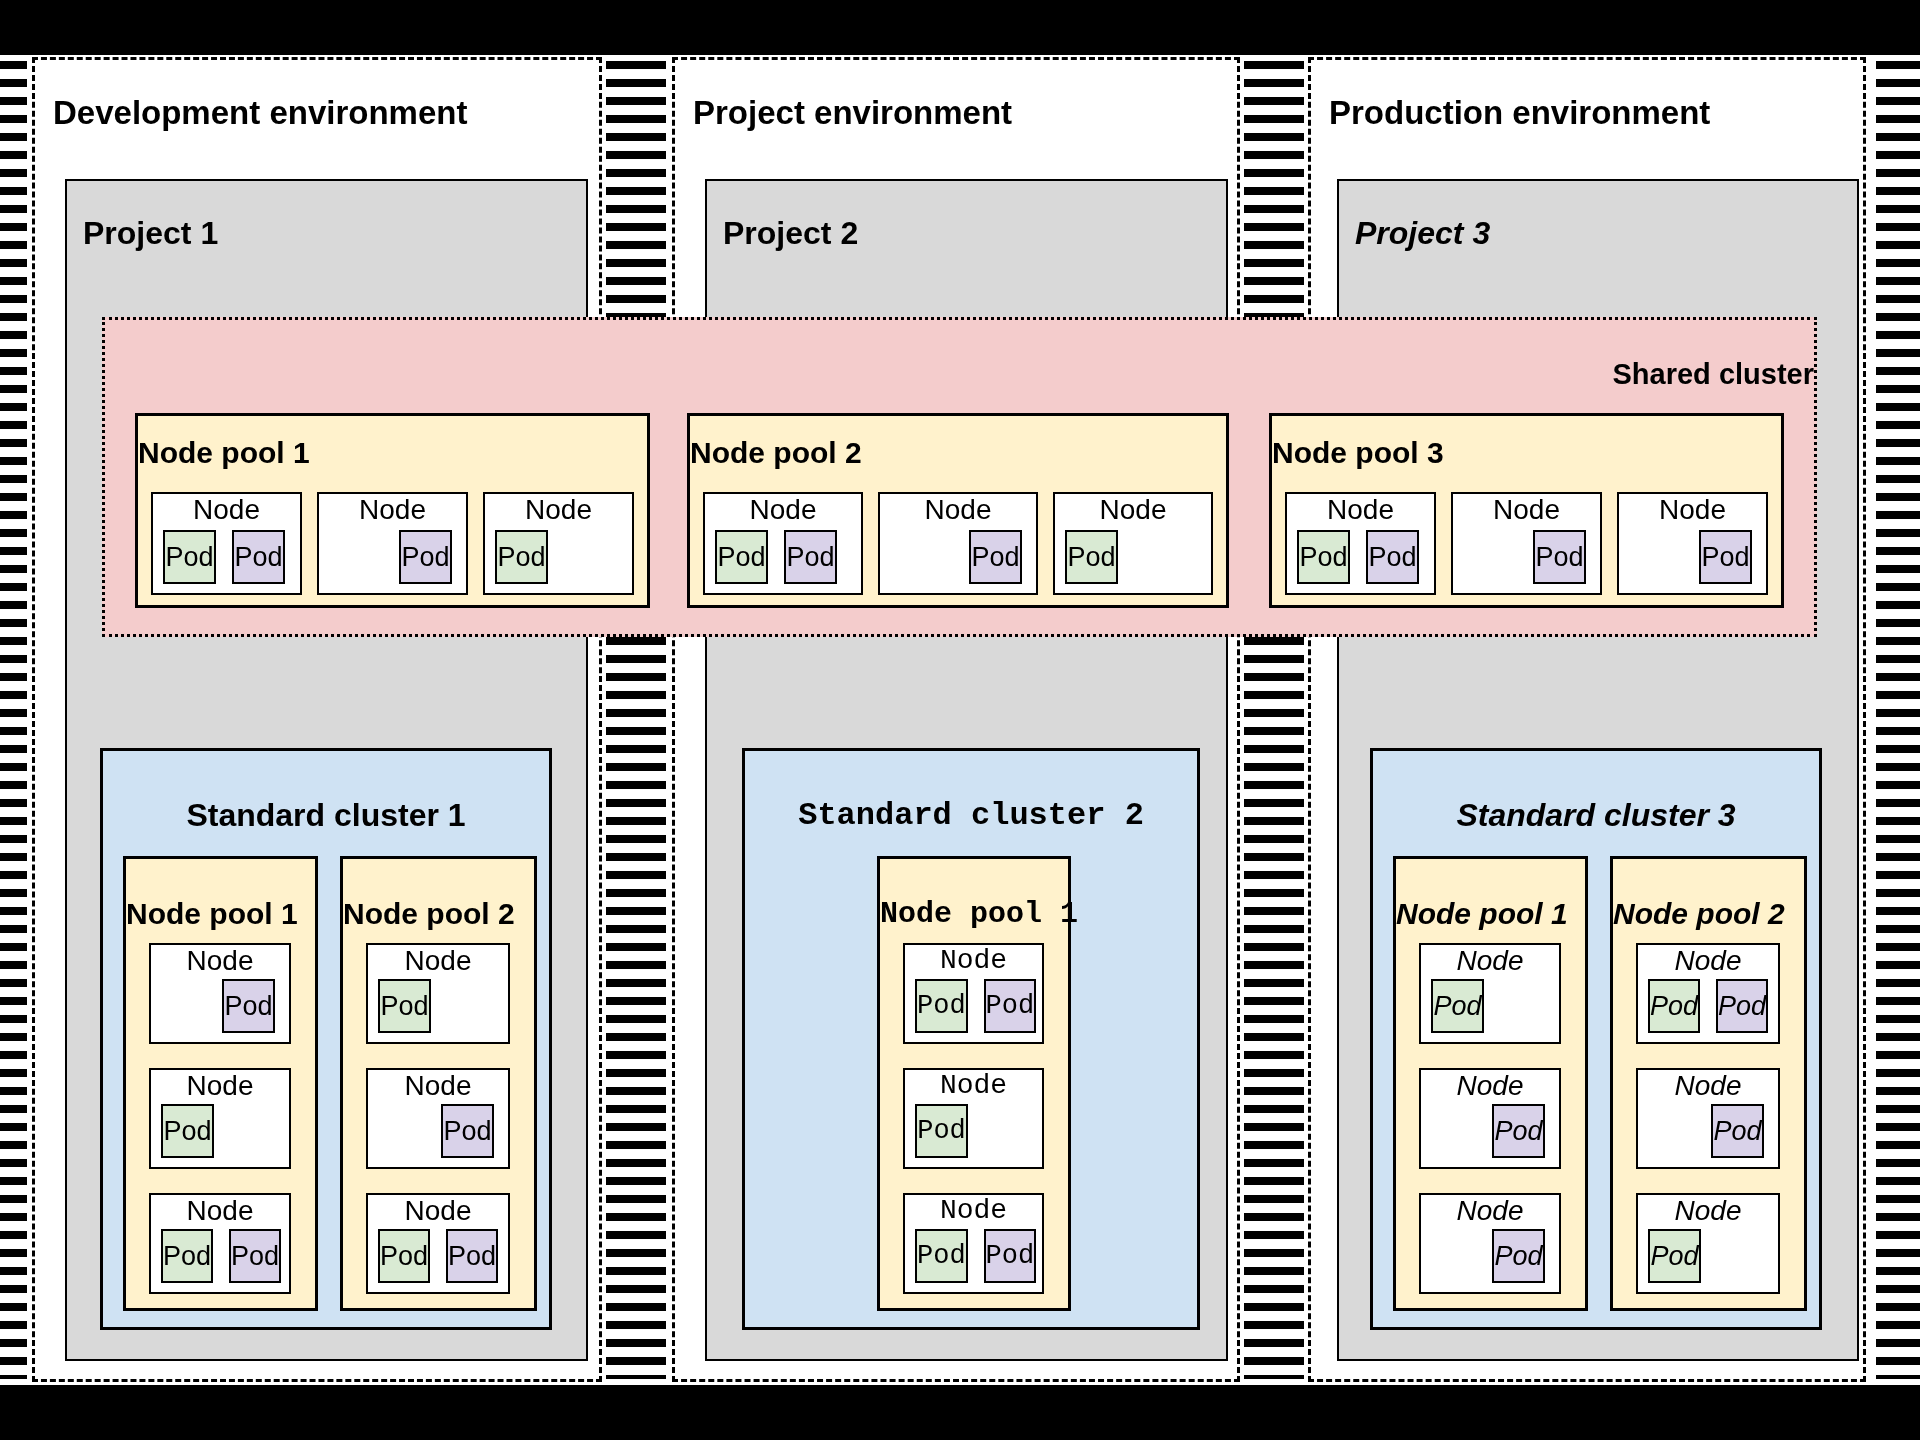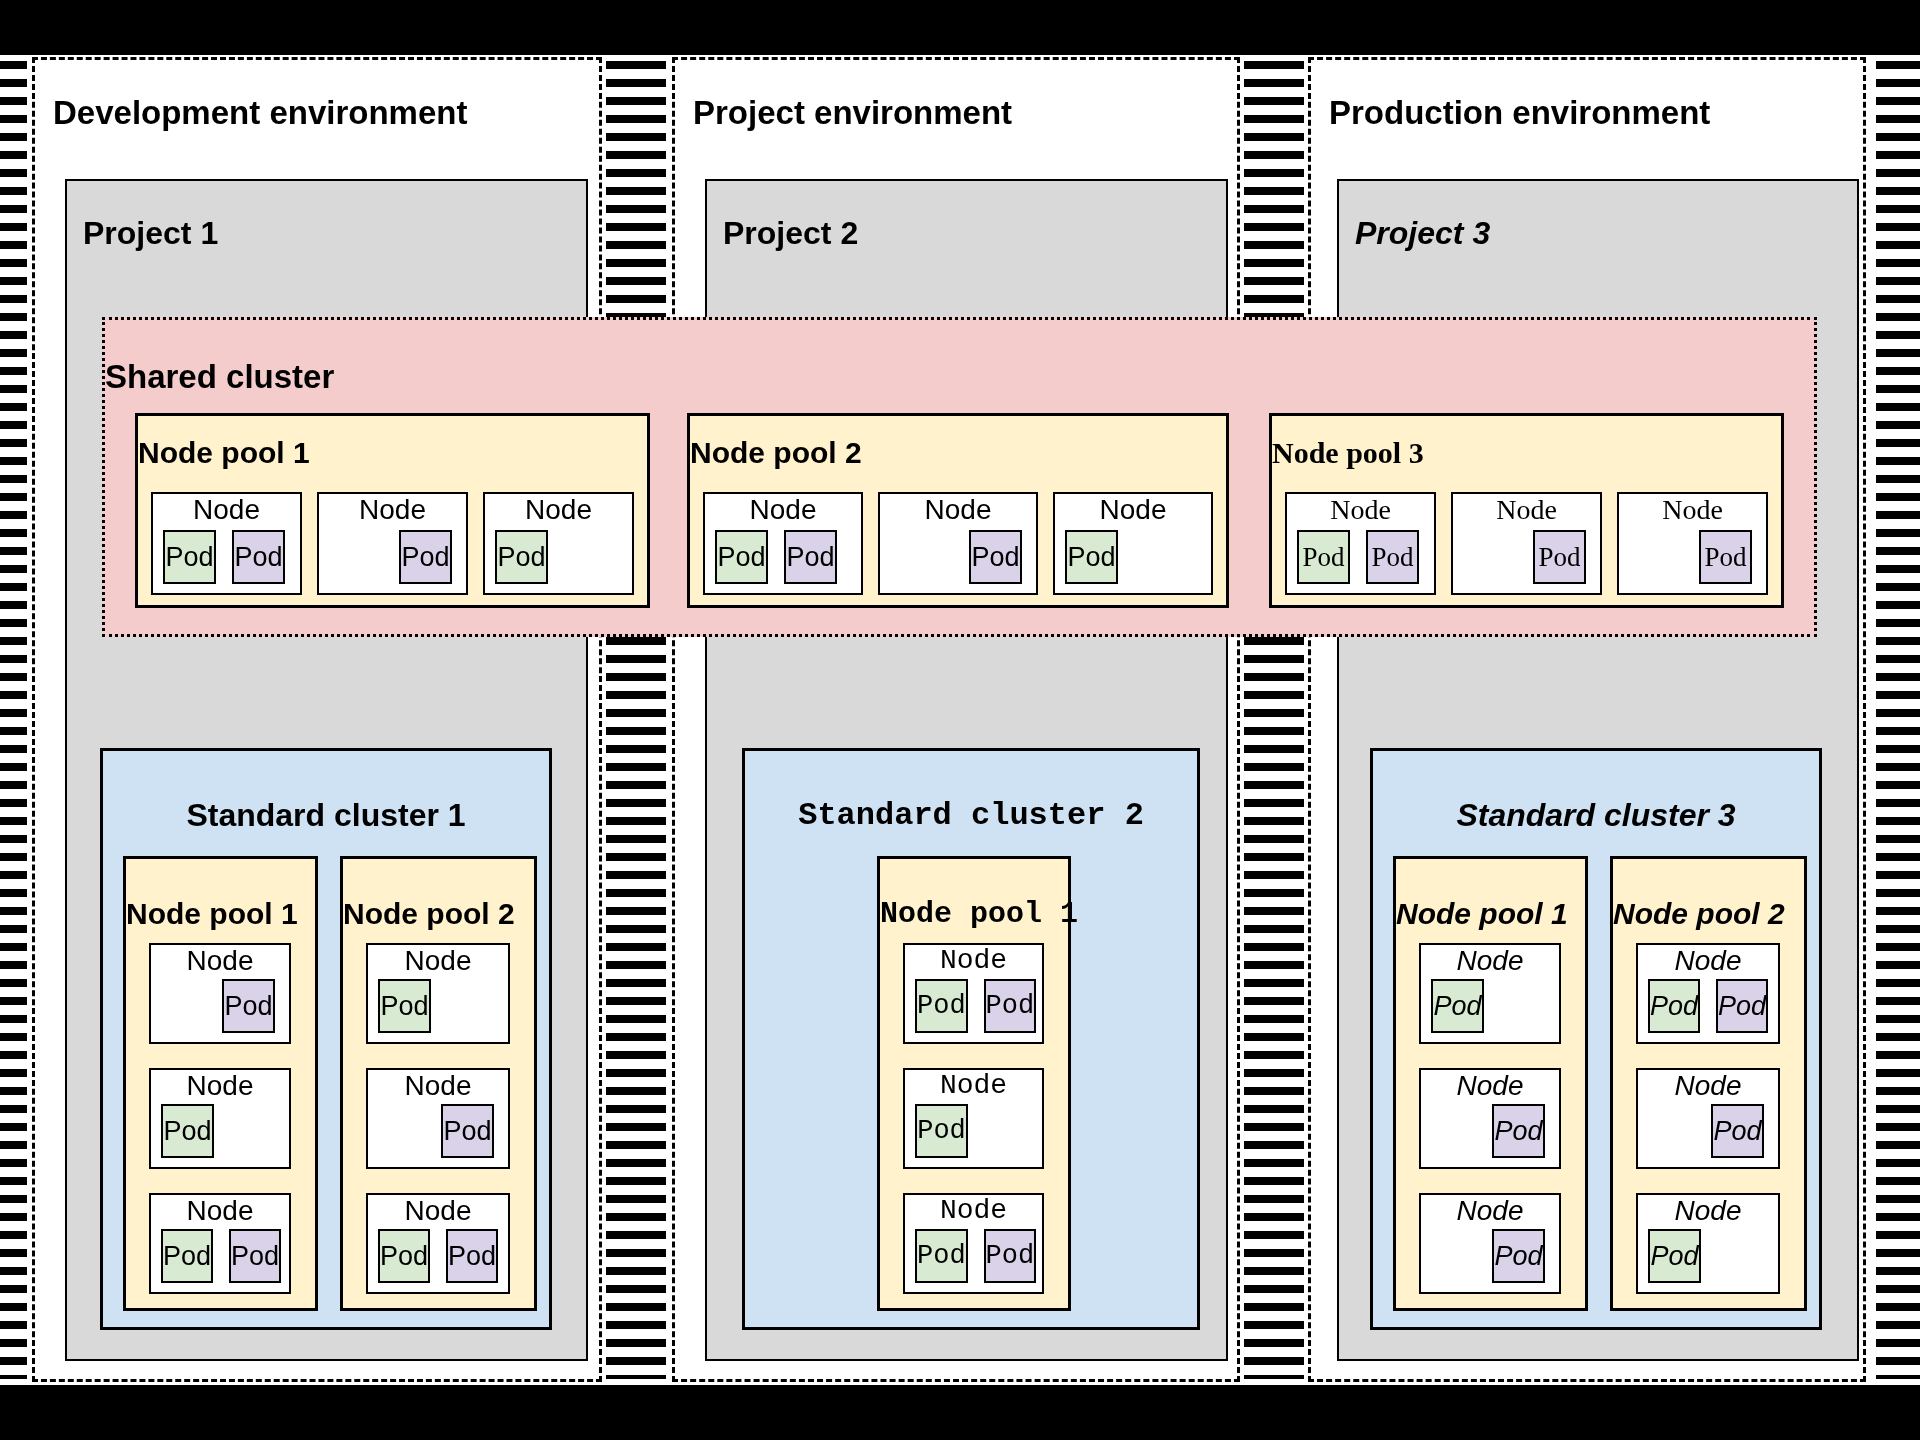--- a/index.html
+++ b/index.html
@@ -47,32 +47,32 @@
   .pool-col .pool-nodes{position:absolute;left:23px;right:24px;top:84px;
                         display:flex;flex-direction:column;gap:24px;}
   .pool-col .node{height:101px;}
   .col-np1{left:20px;width:195px;}
   .col-np2{left:237px;width:197px;}
   .col-center{left:132px;width:194px;}
 
   
   .shared{position:absolute;left:102px;top:262px;width:1715px;height:320px;
           background:var(--shared_pink);border:3.5px dotted #000;z-index:5;}
-  .shared-label{position:absolute;left:0;right:0;top:38px;text-align:left;
-                font-size:33px;font-weight:bold;}
+  .shared-label{position:absolute;left:0;right:0;top:38px;text-align:right;
+                font-size:29px;font-weight:bold;}
 
   
   .pool-row{top:93px;height:195px;}
   .pool-row .pool-label{top:20px;}
   .pool-row .pool-nodes{position:absolute;left:13px;right:13px;top:76px;height:103px;
                         display:flex;gap:15px;}
   .pool-row .node{flex:1;}
   .row-np1{left:30px;width:515px;}
   .row-np2{left:582px;width:542px;}
-  .row-np3{left:1164px;width:515px;font-family:Liberation Serif, serif;}
+  .row-np3{left:1164px;width:515px;}
 
   
   .node{position:relative;background:#fff;border:2px solid #000;}
   .node-label{text-align:center;font-size:28px;margin-top:0;}
   .pods{position:absolute;left:10px;right:14px;bottom:9px;display:flex;gap:16px;}
   .pods.align-right{justify-content:flex-end;}
   .pod{width:53px;height:54px;border:2px solid #000;font-size:27px;
        display:flex;align-items:center;justify-content:center;}
   .pod-green{background:var(--pod_green);}
   .pod-purple{background:var(--pod_purple);}

